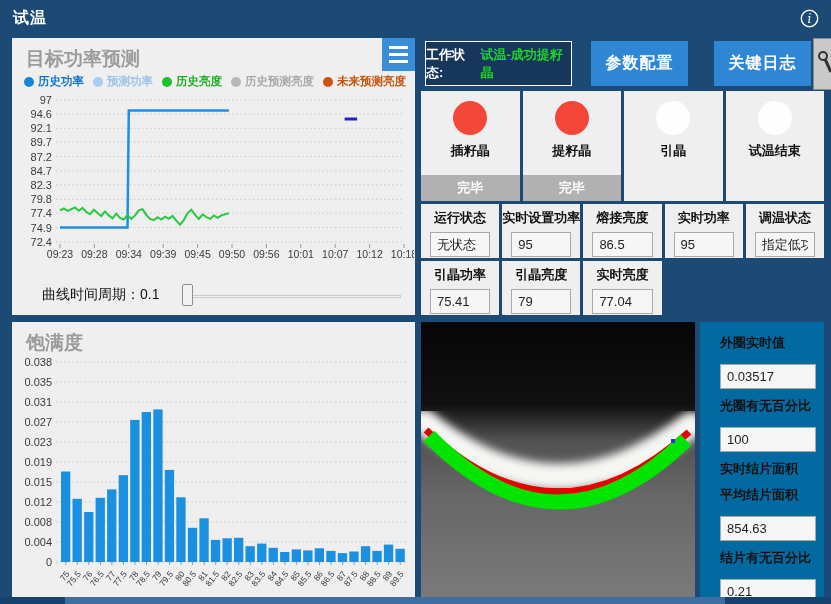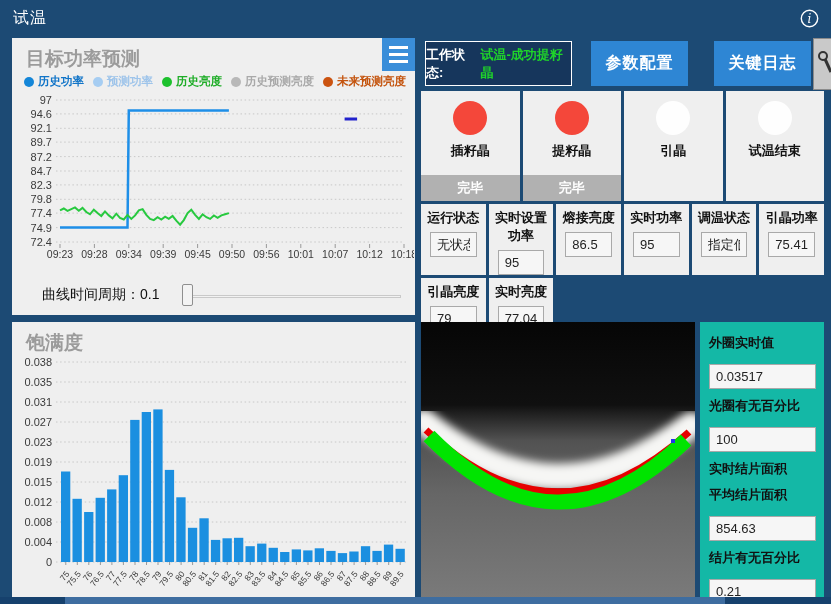--- a/index.html
+++ b/index.html
@@ -1,21 +1,21 @@
 <!DOCTYPE html>
 <html><head>
 <meta charset="utf-8">
 <style>
 *{margin:0;padding:0;box-sizing:border-box}
 html,body{width:831px;height:604px;overflow:hidden}
 body{background:#1c4a74;font-family:"Liberation Sans",sans-serif;position:relative}
 
 
 .titlebar{position:absolute;left:0;top:0;width:831px;height:36px;background:#1c4a74}
-.app-title{position:absolute;left:13px;top:8px;color:#fff;font-size:16px;font-weight:normal;letter-spacing:1px}
+.app-title{position:absolute;left:13px;top:8px;color:#fff;font-size:16px;font-weight:bold;letter-spacing:1px}
 .info-btn{position:absolute;right:11px;top:8px;width:21px;height:21px;background:none;border:none;cursor:pointer}
 
 
 .panel{position:absolute;background:#efefef}
 #p-top-left{left:12px;top:38px;width:403px;height:277px}
 #p-bot-left{left:12px;top:322px;width:403px;height:276px}
 .panel-title{position:absolute;left:14px;top:8px;font-size:19px;font-weight:bold;color:#9b9b9b}
 .menu-btn{position:absolute;top:0;right:0;width:33px;height:33px;background:#3a8ed9;border:none;display:flex;flex-direction:column;justify-content:center;align-items:center;gap:4px;cursor:pointer}
 .menu-btn i{display:block;width:19px;height:3px;background:#fff}
 
@@ -45,28 +45,28 @@
 
 #stages{position:absolute;left:421px;top:91px;width:403px;height:110px;display:grid;grid-template-columns:repeat(4,1fr);gap:3px}
 .stage{background:#efefef;position:relative;text-align:center}
 .stage-circle{width:34px;height:34px;border-radius:50%;margin:10px auto 7px}
 .stage-circle.red{background:#f4473a}
 .stage-circle.white{background:#fefefe}
 .stage-label{font-size:13px;font-weight:bold;color:#111}
 .stage-done{position:absolute;left:0;right:0;bottom:0;height:26px;background:#b1b1b1;color:#fff;font-size:13px;font-weight:bold;line-height:26px;border:none;cursor:pointer}
 
 
-#fields{position:absolute;left:421px;top:204px;width:403px;height:111px;display:grid;grid-template-columns:repeat(6,1fr);grid-template-rows:1fr 1fr;gap:3px}
+#fields{position:absolute;left:421px;top:204px;width:403px;height:111px;display:grid;grid-template-columns:repeat(5,1fr);grid-template-rows:1fr 1fr;gap:3px}
 .fcell{background:#efefef;text-align:center;padding-top:5px}
 .flabel{font-size:13px;font-weight:bold;color:#111}
 .finput{display:block;margin:5px auto 0;width:calc(100% - 18px);height:25px;background:#f6f6f6;border:1px solid #a9a9a9;font-family:"Liberation Sans",sans-serif;font-size:13px;text-align:left;padding:0 6px;color:#222}
 
 
 #camera{position:absolute;left:421px;top:322px;width:274px;height:276px;background:#000}
-#vision{position:absolute;left:700px;top:322px;width:124px;height:276px;background:#14b8a6;padding:4px 8px 0 9px}
+#vision{position:absolute;left:700px;top:322px;width:124px;height:276px;background:#0369a1;padding:4px 8px 0 20px}
 .vlabel{font-size:13px;font-weight:bold;color:#111;margin-top:8px}
 .vinput{display:block;width:100%;height:25px;background:#f6f6f6;border:1px solid #a9a9a9;font-family:"Liberation Sans",sans-serif;font-size:13px;text-align:left;padding:0 6px;margin-top:12px;color:#222}
 
 
 #hscroll{position:absolute;left:0;top:597px;width:831px;height:7px;background:#16416d}
 #hscroll .thumb{position:absolute;left:65px;top:0;width:660px;height:7px;background:#3e6da0}
 </style>
 </head>
 <body>
 

